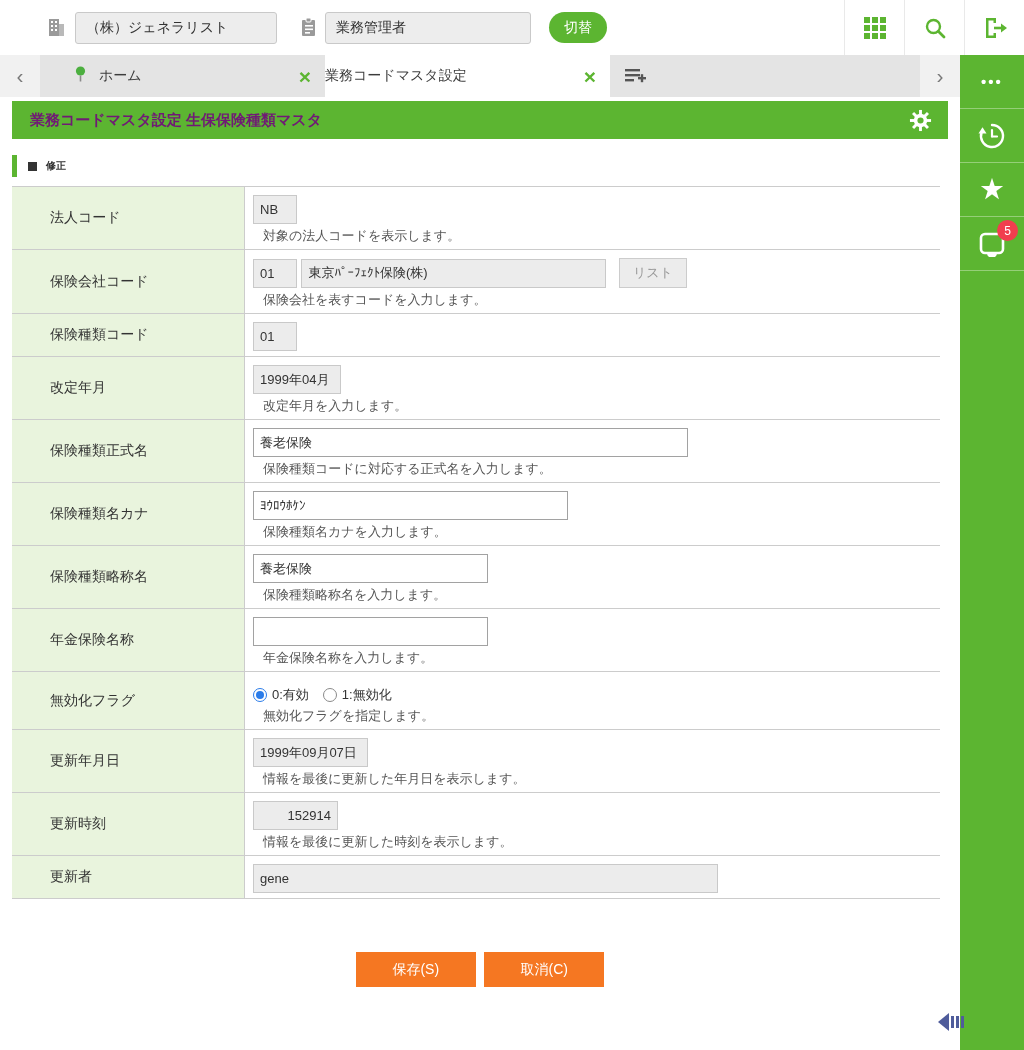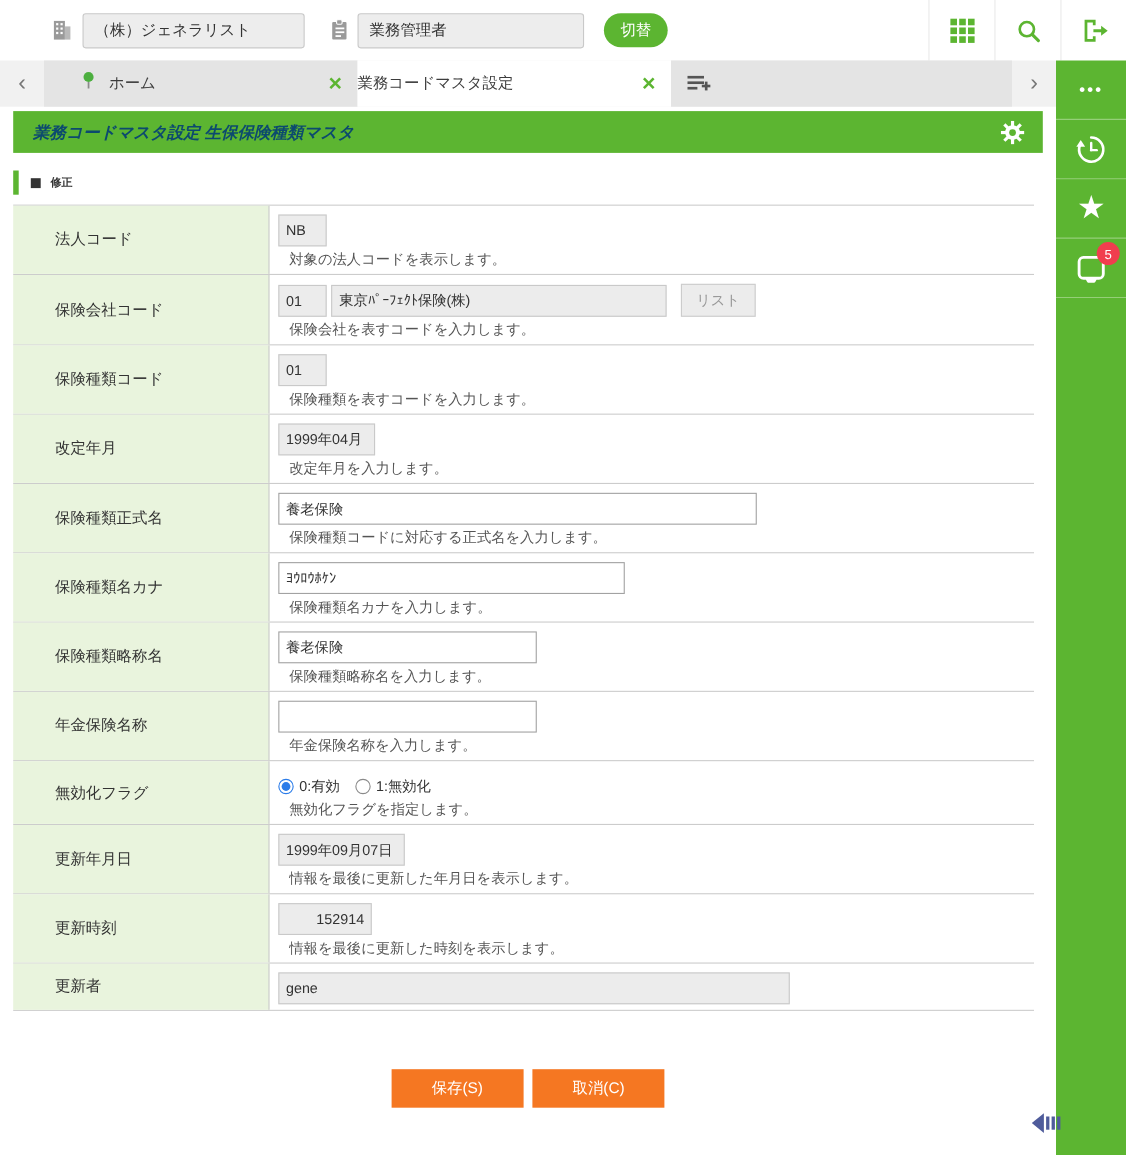--- a/index.html
+++ b/index.html
@@ -49,21 +49,21 @@
   .newtab { width:50px; background:#e4e4e4; display:flex; align-items:center; justify-content:center; cursor:pointer; }
   .tab-filler { flex:1; background:#e4e4e4; }
 
   
   :root { --accent:#5cb531; --accent-dark:#4ea327; }
   .content { width:960px; }
   .titlebar {
     margin:4px 12px 0 12px; height:38px; background:var(--accent);
     display:flex; align-items:center; justify-content:space-between; padding:0 16px 0 18px;
   }
-  .titlebar .tb-text { color:#0c4a6e; font-size:15px; font-weight:bold;font-style:italic; }
+  .titlebar .tb-text { color:#701a75; font-size:15px; font-weight:bold; }
   .section-head { margin:16px 12px 9px 12px; display:flex; align-items:center; }
   .section-head .bar { width:5px; height:22px; background:var(--accent); margin-right:11px; }
   .section-head .sq { width:9px; height:9px; background:#333; margin-right:9px; }
   .section-head .txt { font-size:10px; font-weight:bold; color:#333; }
 
   
   .ftable { margin:0 12px; border-top:1px solid #ccc; width:928px; }
   .frow { display:flex; border-bottom:1px solid #ccc; }
   .fl {
     width:233px; background:#e9f4dd; border-right:1px solid #ccc;
@@ -251,21 +251,20 @@
           <input class="ip ro w305" readonly="" value="東京ﾊﾟｰﾌｪｸﾄ保険(株)" style="">
           <button class="list-btn">リスト</button>
           <div class="hint">保険会社を表すコードを入力します。</div>
         </div>
       </div>
 
       <div class="frow">
         <div class="fl">保険種類コード</div>
         <div class="fv">
           <input class="ip ro w44" readonly="" value="01" style="">
-          <div class="hint">保険種類を表すコードを入力します。</div>
         </div>
       </div>
 
       <div class="frow">
         <div class="fl">改定年月</div>
         <div class="fv">
           <input class="ip ro w88" readonly="" value="1999年04月" style="">
           <div class="hint">改定年月を入力します。</div>
         </div>
       </div>

